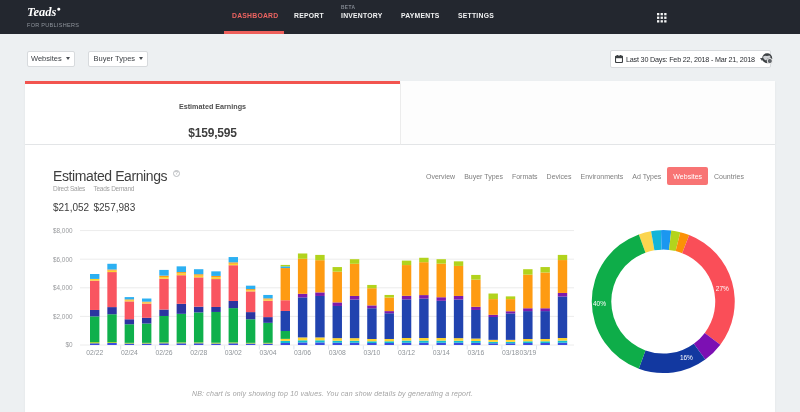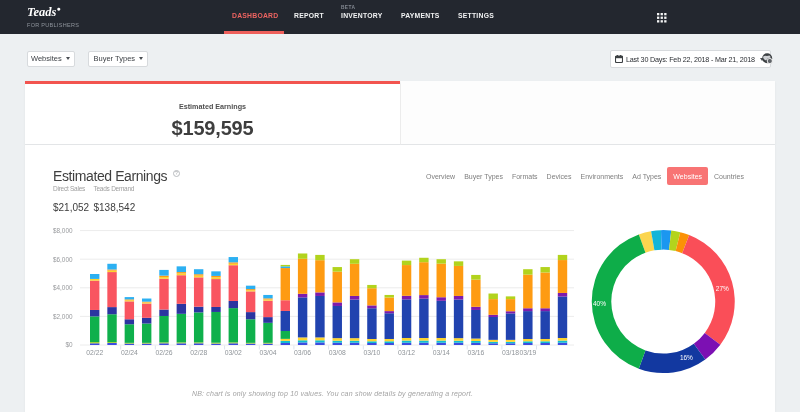--- a/index.html
+++ b/index.html
@@ -8,21 +8,21 @@
 #logo { position:absolute; left:27px; top:5px; color:#fff; font-family:"Liberation Serif",serif; font-style:italic; font-weight:bold; font-size:12.5px; }
 #logo sup { font-size:7px; font-style:normal; }
 #logosub { position:absolute; left:27px; top:21.5px; font-size:5.5px; letter-spacing:.3px; color:#8f949c; }
 #dashline { position:absolute; left:224px; top:31px; width:60px; height:3px; background:#ee5f5b; }
 .betatag { position:absolute; left:341px; top:4.5px; font-size:4.8px; color:#848a93; letter-spacing:.4px; font-weight:bold; }
 .btn { position:absolute; background:#fff; border:1px solid #d7dadd; border-radius:2px; display:flex; align-items:center; color:#3e4247; white-space:nowrap; }
 .caret { width:0; height:0; border-left:2.6px solid transparent; border-right:2.6px solid transparent; border-top:3.2px solid #4a4e53; }
 #tabs { position:absolute; left:25px; top:81px; width:750px; height:64px; display:flex; box-shadow:0 1px 2px rgba(0,0,0,.06); }
 .tab { width:375px; text-align:center; border-bottom:1px solid #e4e6e8; }
 .tab .tl { margin-top:17.5px; font-size:7.2px; font-weight:bold; color:#4f4f4f; }
-.tab .tv { margin-top:6px; font-size:20px; font-weight:bold; color:#3e3e3e; letter-spacing:-.2px; }
+.tab .tv { margin-top:15px; font-size:12px; font-weight:bold; color:#3e3e3e; letter-spacing:-.2px; }
 #card { position:absolute; left:25px; top:145px; width:750px; height:267px; background:#fff; box-shadow:0 1px 2px rgba(0,0,0,.06); }
 #ctitle { position:absolute; left:28px; top:23px; font-size:14px; letter-spacing:-.4px; color:#3f3f3f; }
 #cinfo { position:absolute; left:148px; top:25px; width:7px; height:7px; border:1px solid #b9bcbf; border-radius:50%; color:#a6a9ac; font-size:5px; text-align:center; line-height:5.6px; }
 .leglab { position:absolute; top:39.5px; font-size:6.5px; letter-spacing:-.25px; color:#9d9d9d; }
 .legval { position:absolute; top:57px; font-size:10px; color:#3d3d3d; }
 #rtabs { position:absolute; top:22px; right:31px; display:flex; align-items:center; font-size:7px; color:#7e7e7e; }
 #rtabs .ri { margin-left:9px; }
 #rtabs .pill { margin-left:6px; margin-right:-3px; background:#f87474; color:#fff; padding:5.5px 6px; border-radius:2px; }
 #note { position:absolute; left:0; top:245px; width:615px; text-align:center; font-size:7px; letter-spacing:.2px; font-style:italic; color:#a3a3a3; }
 </style></head>
@@ -85,21 +85,21 @@
     <div class="tab" style="background:#fdfdfd;border-top:3px solid rgba(0,0,0,0);border-left:1px solid #ececec;">
     </div>
   </div>
 
   <div id="card">
     <div id="ctitle">Estimated Earnings</div>
     <div id="cinfo">?</div>
     <div class="leglab" style="left:28px;">Direct Sales</div>
     <div class="leglab" style="left:68.5px;">Teads Demand</div>
     <div class="legval" style="left:28px;">$21,052</div>
-    <div class="legval" style="left:68.5px;">$138,542</div>
+    <div class="legval" style="left:68.5px;">$257,983</div>
     <div id="rtabs">
       <span class="ri" style="margin-left:0;">Overview</span>
       <span class="ri">Buyer Types</span>
       <span class="ri">Formats</span>
       <span class="ri">Devices</span>
       <span class="ri">Environments</span>
       <span class="ri">Ad Types</span>
       <span class="pill">Websites</span>
       <span class="ri">Countries</span>
     </div>

